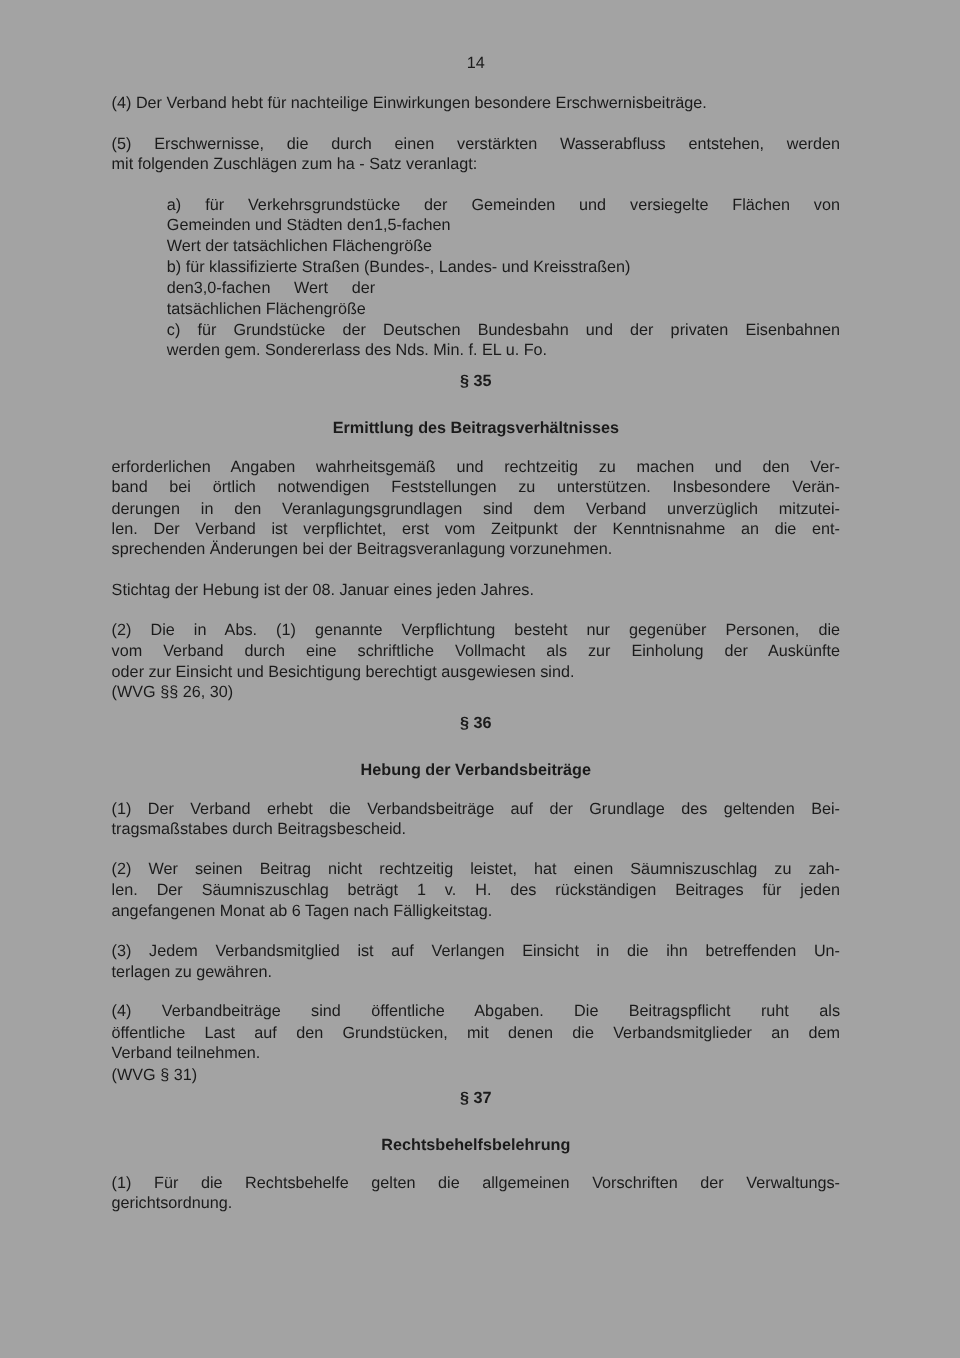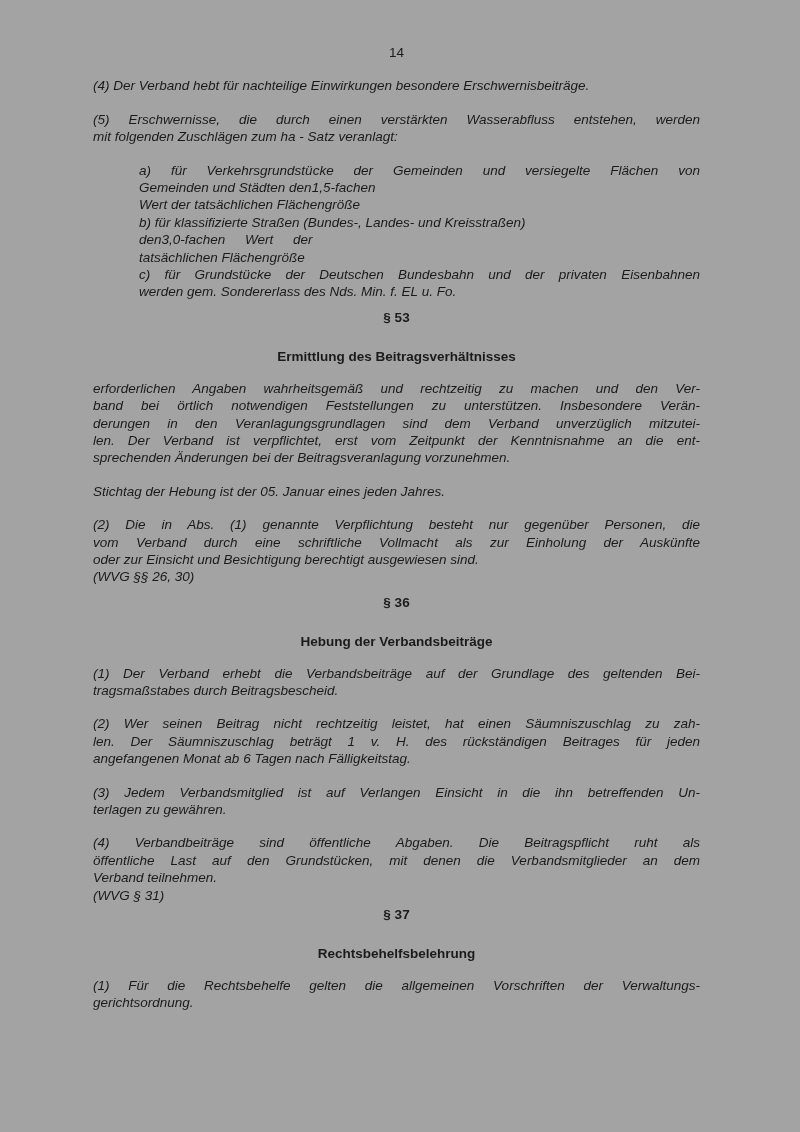--- a/index.html
+++ b/index.html
@@ -19,21 +19,21 @@
     color: #1b1b1b;
   }
   .content {
     position: absolute;
     left: 93px;
     top: 44px;
     width: 607px;
     display: flex;
     flex-direction: column;
   }
-  .ln { min-height: 17.4px; font-style: italic; }
+  .ln { min-height: 17.4px; }
   
   .jl {
     text-align: justify;
     text-align-last: justify;
   }
   .flexline {
     display: flex;
     justify-content: flex-start;
   }
   .spread { word-spacing: 16px; }
@@ -95,33 +95,33 @@
           <span class="spread">3,0-fachen Wert der</span>
         </div>
         <div class="ln">tatsächlichen Flächengröße</div>
       </div>
       <div>
         <div class="ln jl">c) für Grundstücke der Deutschen Bundesbahn und der privaten Eisenbahnen</div>
         <div class="ln">werden gem. Sondererlass des Nds. Min. f. EL u. Fo.</div>
       </div>
     </div>
 
-    <div class="secnum">§ 53</div>
+    <div class="secnum">§ 35</div>
     <div class="sectitle">Ermittlung des Beitragsverhältnisses</div>
 
     <div class="para">
       <div class="ln jl">erforderlichen Angaben wahrheitsgemäß und rechtzeitig zu machen und den Ver-</div>
       <div class="ln jl">band bei örtlich notwendigen Feststellungen zu unterstützen. Insbesondere Verän-</div>
       <div class="ln jl">derungen in den Veranlagungsgrundlagen sind dem Verband unverzüglich mitzutei-</div>
       <div class="ln jl">len. Der Verband ist verpflichtet, erst vom Zeitpunkt der Kenntnisnahme an die ent-</div>
       <div class="ln">sprechenden Änderungen bei der Beitragsveranlagung vorzunehmen.</div>
     </div>
 
     <div class="para">
-      <div class="ln">Stichtag der Hebung ist der 05. Januar eines jeden Jahres.</div>
+      <div class="ln">Stichtag der Hebung ist der 08. Januar eines jeden Jahres.</div>
     </div>
 
     <div class="wvg-para">
       <div class="ln jl">(2) Die in Abs. (1) genannte Verpflichtung besteht nur gegenüber Personen, die</div>
       <div class="ln jl">vom Verband durch eine schriftliche Vollmacht als zur Einholung der Auskünfte</div>
       <div class="ln">oder zur Einsicht und Besichtigung berechtigt ausgewiesen sind.</div>
       <div class="ln">(WVG §§ 26, 30)</div>
     </div>
 
     <div class="secnum">§ 36</div>

